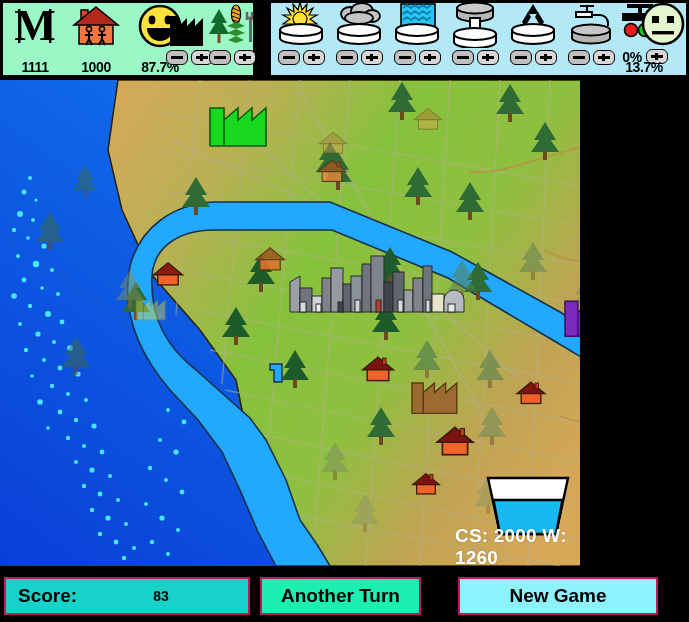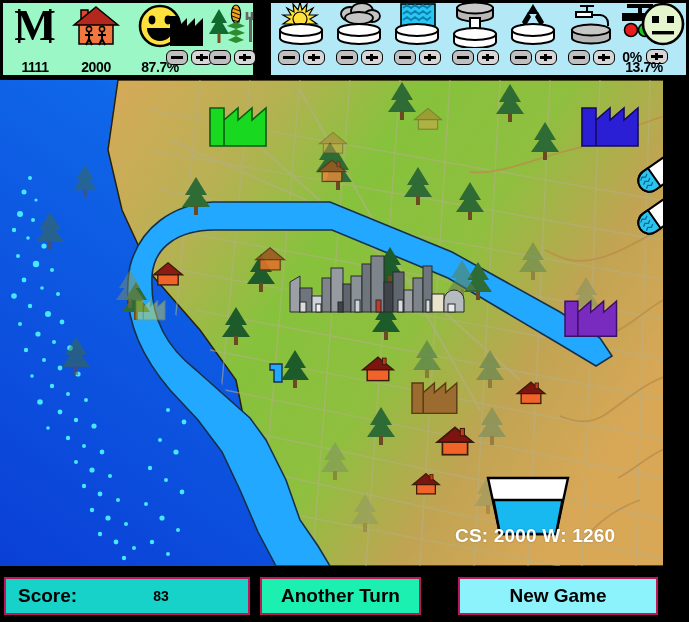--- a/index.html
+++ b/index.html
@@ -21,21 +21,21 @@
   .pmrow{display:flex;justify-content:center;gap:3px;margin-top:2px;}
   .pmbtn{width:20px;height:13px;border-radius:6px;border:1.6px solid #000;
          background:#bfbfbf;position:relative;cursor:pointer;}
   .pmbtn .bar{position:absolute;left:4px;right:4px;top:50%;height:2.6px;
               margin-top:-1.3px;background:#000;}
   .pmbtn .barv{position:absolute;top:3px;bottom:3px;left:50%;width:2.6px;
                margin-left:-1.3px;background:#000;}
   .pmbtn.plus{background:#d6d6d6;}
 
   
-  #map{position:absolute;left:0;top:80px;width:663px;height:486px;overflow:hidden;
+  #map{position:absolute;left:0;top:80px;width:580px;height:486px;overflow:hidden;
        background:#0b57e0;}
   #map svg{display:block;}
   #resv-label{position:absolute;left:455px;top:445px;color:#fff;font-size:19px;
        font-weight:bold;letter-spacing:0.2px;
        text-shadow:0 0 2px rgba(0,0,0,.25);}
 
   
   #footer{position:absolute;left:0;top:570px;width:689px;height:52px;background:#000;}
   .fbtn{position:absolute;top:7px;height:38px;border:2px solid #be185d;
         box-sizing:border-box;display:flex;align-items:center;cursor:pointer;}
@@ -75,21 +75,21 @@
             <g fill="#f2763f" stroke="#000" stroke-width="1.5">
               <circle cx="19" cy="25" r="2.6"></circle>
                 <circle cx="32" cy="25" r="2.6"></circle>
             </g>
             <g stroke="#000" stroke-width="2" fill="none">
               <path d="M19 28 v7 M15 31 h8 M19 35 l-3 6 M19 35 l3 6"></path>
               <path d="M32 28 v7 M28 31 h8 M32 35 l-3 6 M32 35 l3 6"></path>
             </g>
           </svg>
         </div>
-        <div class="val">2000</div>
+        <div class="val">1000</div>
       </div>
 
       <div class="stat" style="left:124px;width:66px;">
         <div class="ico">
           <svg width="48" height="44" viewBox="0 0 48 44">
             <circle cx="24" cy="22" r="20" fill="#ffe13d" stroke="#000" stroke-width="2.6"></circle>
             <ellipse cx="16" cy="16" rx="3.4" ry="4.4" fill="#000"></ellipse>
             <ellipse cx="32" cy="16" rx="3.4" ry="4.4" fill="#000"></ellipse>
             <path d="M11 24 a13 13 0 0 0 26 0" fill="#000"></path>
           </svg>

